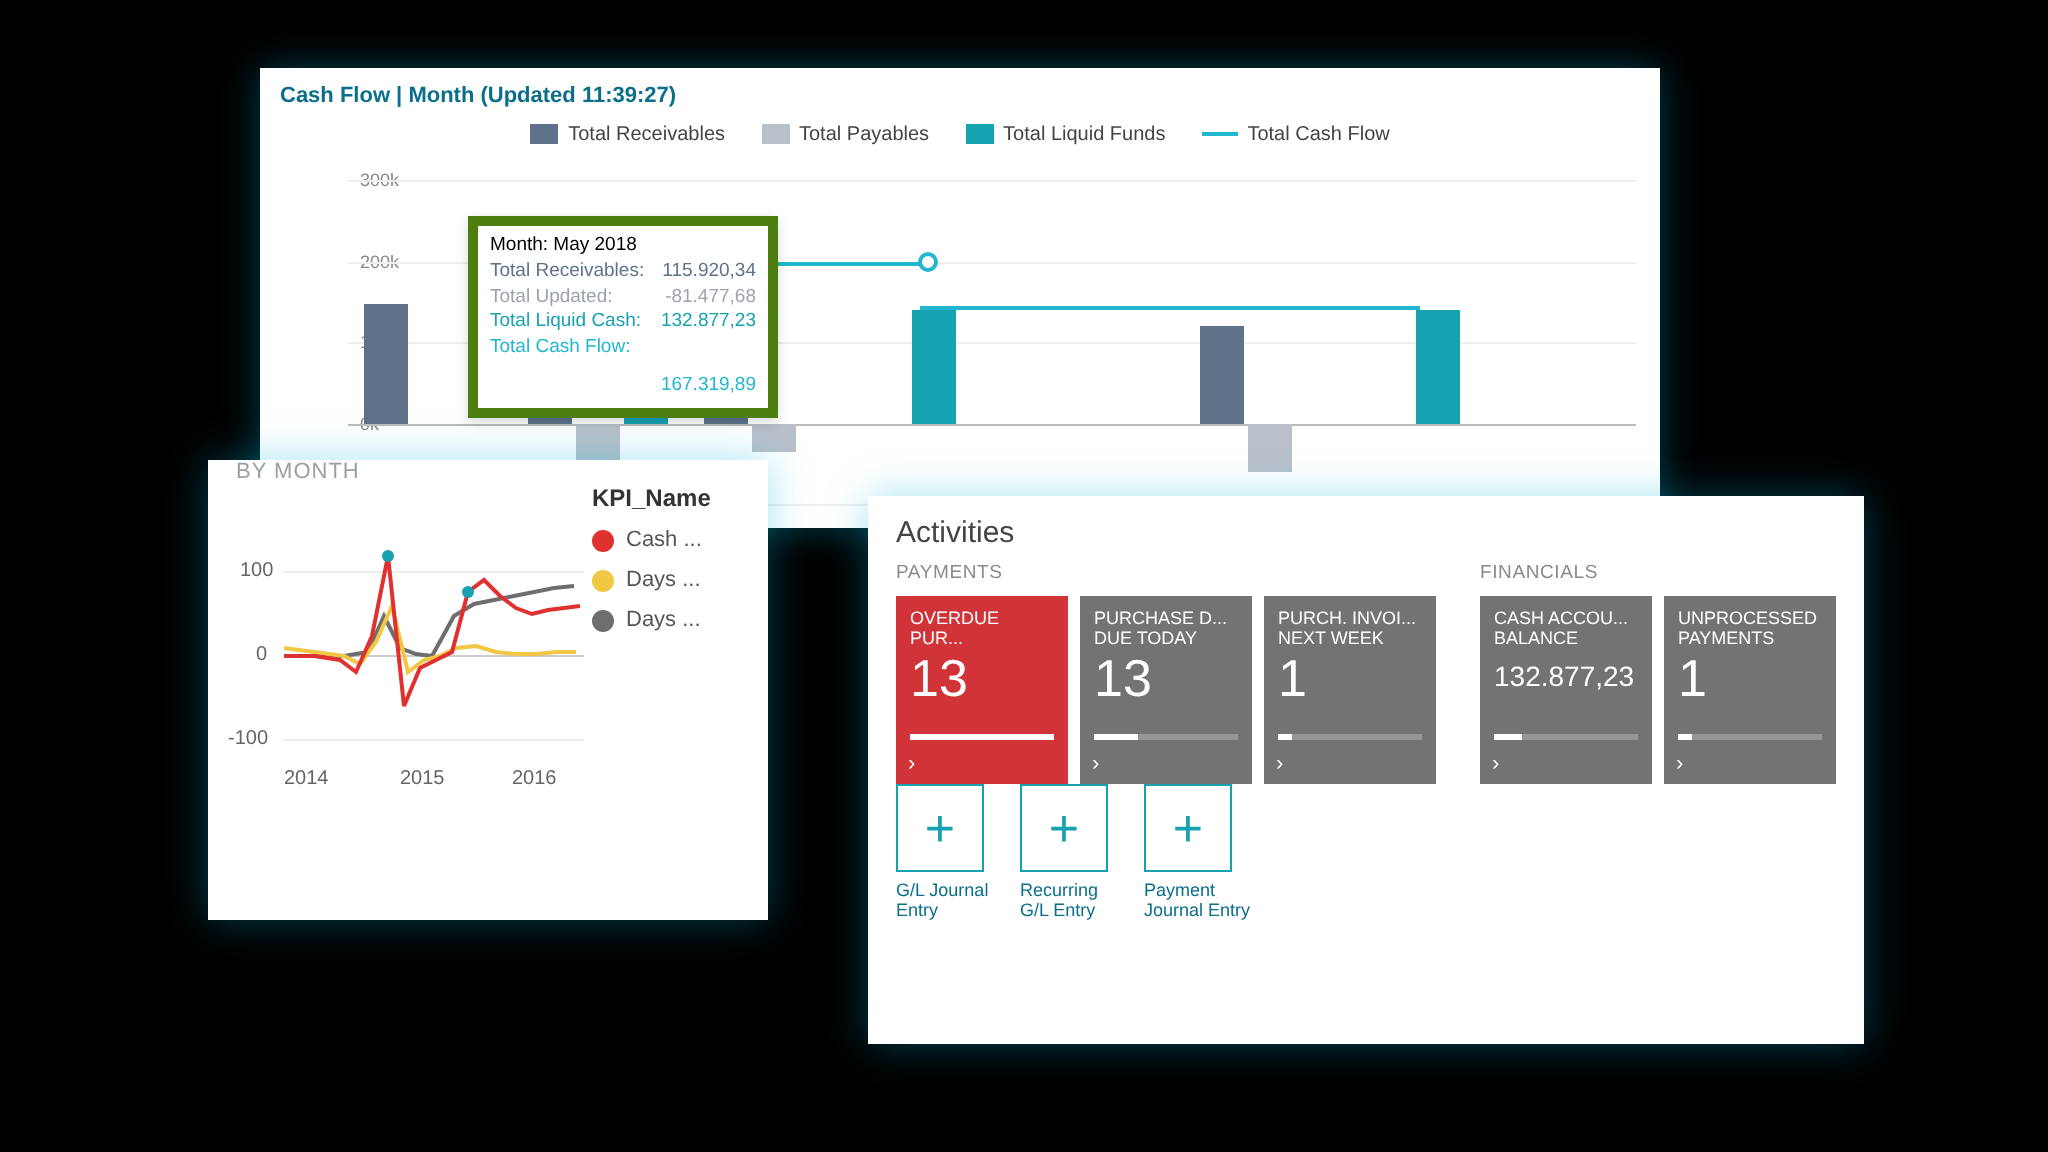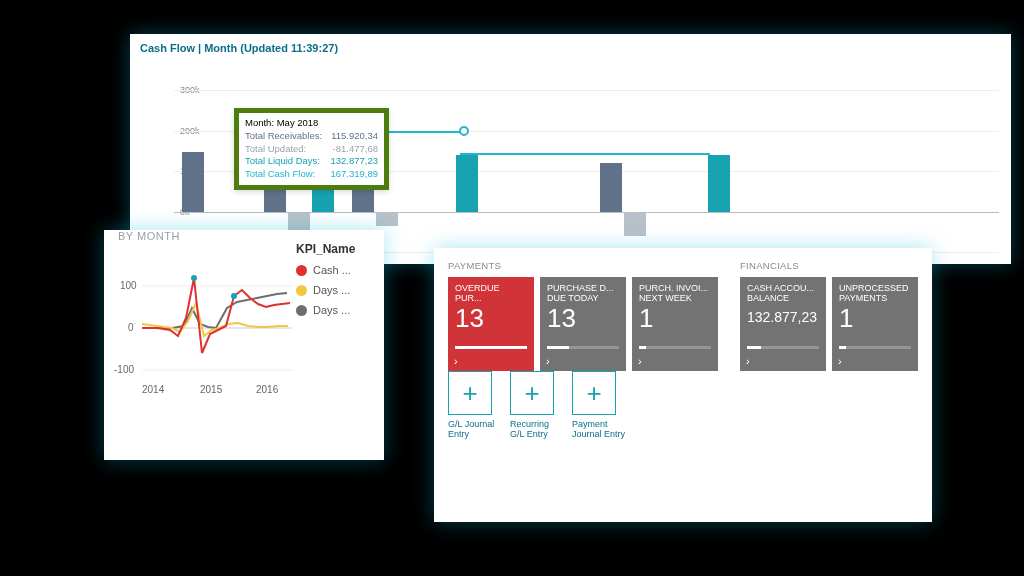--- a/index.html
+++ b/index.html
@@ -1,21 +1,21 @@
 <!DOCTYPE html>
 <html><head>
 <meta charset="utf-8">
 <style>
   * { box-sizing: border-box; margin: 0; padding: 0; }
   html, body { width: 1024px; height: 576px; background: #000; font-family: "Segoe UI", Arial, sans-serif; overflow: hidden; }
   body { position: relative; }
 
   
   .cashflow-card {
-    position: absolute; left: 130px; top: 34px; width: 881px; height: 230px;
+    position: absolute; left: 130px; top: 34px; width: 700px; height: 230px;
     background: #fff; box-shadow: 0 0 18px rgba(0,180,220,.35);
   }
   .cashflow-title { color: #0b6e8a; font-weight: 600; font-size: 11px; padding: 8px 10px 4px 10px; }
   .legend { display: flex; gap: 18px; justify-content: center; font-size: 10px; color: #444; height: 18px; align-items: center; }
   .legend-item { display: flex; align-items: center; gap: 5px; }
   .swatch { width: 14px; height: 10px; display: inline-block; }
   .swatch.recv { background: #5f728a; }
   .swatch.pay  { background: #b9c0c9; }
   .swatch.liq  { background: #17a2b2; }
   .swatch.line { width: 18px; height: 0; border-top: 2px solid #21b7cf; }
@@ -28,21 +28,21 @@
   .cf-bar.pay  { background: #b9c0c9; }
   .cf-bar.liq  { background: #17a2b2; }
   .cf-line { position: absolute; height: 0; border-top: 2px solid #21b7cf; }
   .cf-marker { position: absolute; width: 10px; height: 10px; border: 2px solid #21b7cf; background: #fff; border-radius: 50%; transform: translate(-50%,-50%); }
   .tooltip {
     position: absolute; background: #fff; border: 5px solid #4d7c0f; font-size: 9.5px;
     padding: 4px 6px; line-height: 1.35; box-shadow: 0 2px 6px rgba(0,0,0,.15); z-index: 5;
   }
   .tt-row { display: flex; justify-content: space-between; gap: 6px; white-space: nowrap; }
   .tt-row .v { text-align: right; }
-  .tt-recv { color: #5f728a; } .tt-pay { color: #9aa3af; } .tt-liq { color: #17a2b2; } .tt-flow { color: #21b7cf; }
+  .tt-recv { color: #5f728a; } .tt-pay { color: #9aa3af; } .tt-liq { color: #17a2b2; } .tt-flow { color: #21b7cf; flex-direction: column; }
 
   
   .cycle-card {
     position: absolute; left: 104px; top: 230px; width: 280px; height: 230px;
     background: #fff; box-shadow: 0 0 20px rgba(0,180,220,.35); z-index: 3;
   }
   .cycle-title { font-size: 17px; color: #555; padding: 12px 14px 0 14px; font-weight: 400; }
   .cycle-sub { font-size: 11px; color: #9aa0a6; padding: 0 14px 6px 14px; letter-spacing: .5px; }
   .cycle-body { position: relative; height: 160px; }
   .cycle-plot { position: absolute; left: 18px; top: 10px; width: 170px; height: 140px; }
@@ -81,20 +81,38 @@
   .start-row { display: flex; gap: 8px; }
   .start-item { width: 54px; text-align: left; }
   .start-tile { width: 44px; height: 44px; border: 1px solid #17a2b2; color: #17a2b2; display:flex; align-items:center; justify-content:center; font-size: 26px; cursor:pointer; }
   .start-item .cap { font-size: 9px; color: #0b6e8a; line-height: 1.15; margin-top: 4px; }
 </style>
 </head>
 <body>
 
 <div class="cashflow-card">
   <div class="cashflow-title">Cash Flow | Month (Updated 11:39:27)</div>
+  <div class="legend">
+    <div class="legend-item">
+        <span class="swatch recv"></span>
+        <span>Total Receivables</span>
+      </div>
+    <div class="legend-item">
+        <span class="swatch pay"></span>
+        <span>Total Payables</span>
+      </div>
+    <div class="legend-item">
+        <span class="swatch liq"></span>
+        <span>Total Liquid Funds</span>
+      </div>
+    <div class="legend-item">
+        <span class="swatch line"></span>
+        <span>Total Cash Flow</span>
+      </div>
+  </div>
 
   <div class="cf-plot">
 
     <span class="cf-axis-label" style="top:0%">300k</span>
     <span class="cf-axis-label" style="top:25%">200k</span>
     <span class="cf-axis-label" style="top:50%">100k</span>
     <span class="cf-axis-label" style="top:75%">0k</span>
     <span class="cf-axis-label" style="top:100%">-100k</span>
     <div class="cf-grid" style="top:0%"></div>
       <div class="cf-grid" style="top:25%"></div>
@@ -142,21 +160,21 @@
         </div>
       <div class="tt-row tt-recv">
           <span>Total Receivables:</span>
           <span class="v">115.920,34</span>
         </div>
       <div class="tt-row tt-pay">
           <span>Total Updated:</span>
           <span class="v">-81.477,68</span>
         </div>
       <div class="tt-row tt-liq">
-          <span>Total Liquid Days:</span>
+          <span>Total Liquid Cash:</span>
           <span class="v">132.877,23</span>
         </div>
       <div class="tt-row tt-flow">
           <span>Total Cash Flow:</span>
           <span class="v">167.319,89</span>
         </div>
     </div>
   </div>
 </div>
 
@@ -197,20 +215,21 @@
         </div>
       <div class="cycle-li">
           <span class="dot grey"></span>
           <span>Days ...</span>
         </div>
     </div>
   </div>
 </div>
 
 <div class="act-card">
+  <div class="act-title">Activities</div>
   <div class="act-groups">
     <div class="group-payments">
       <div class="group-label">PAYMENTS</div>
       <div class="tiles">
         <div class="tile red">
           <div class="tlabel">OVERDUE PUR... DOCUMENTS</div>
           <div class="tval">13</div>
           <div class="tbar">
               <span style="width:100%"></span>
             </div>

